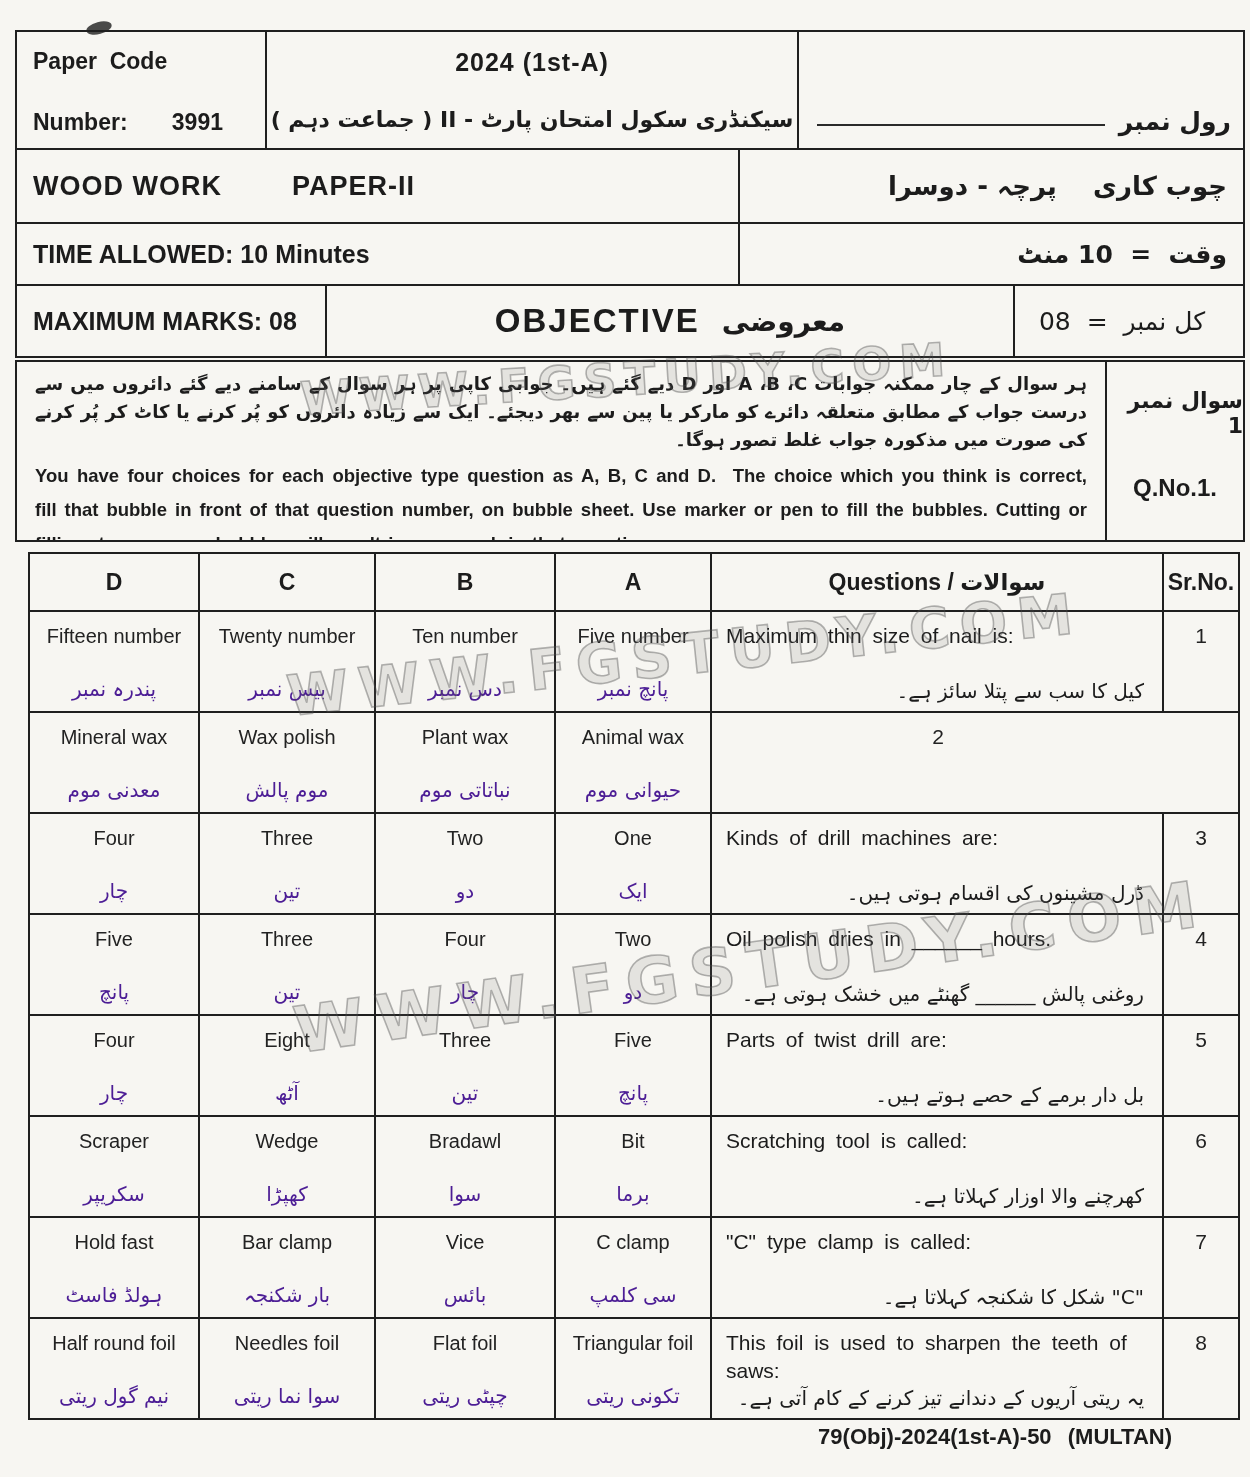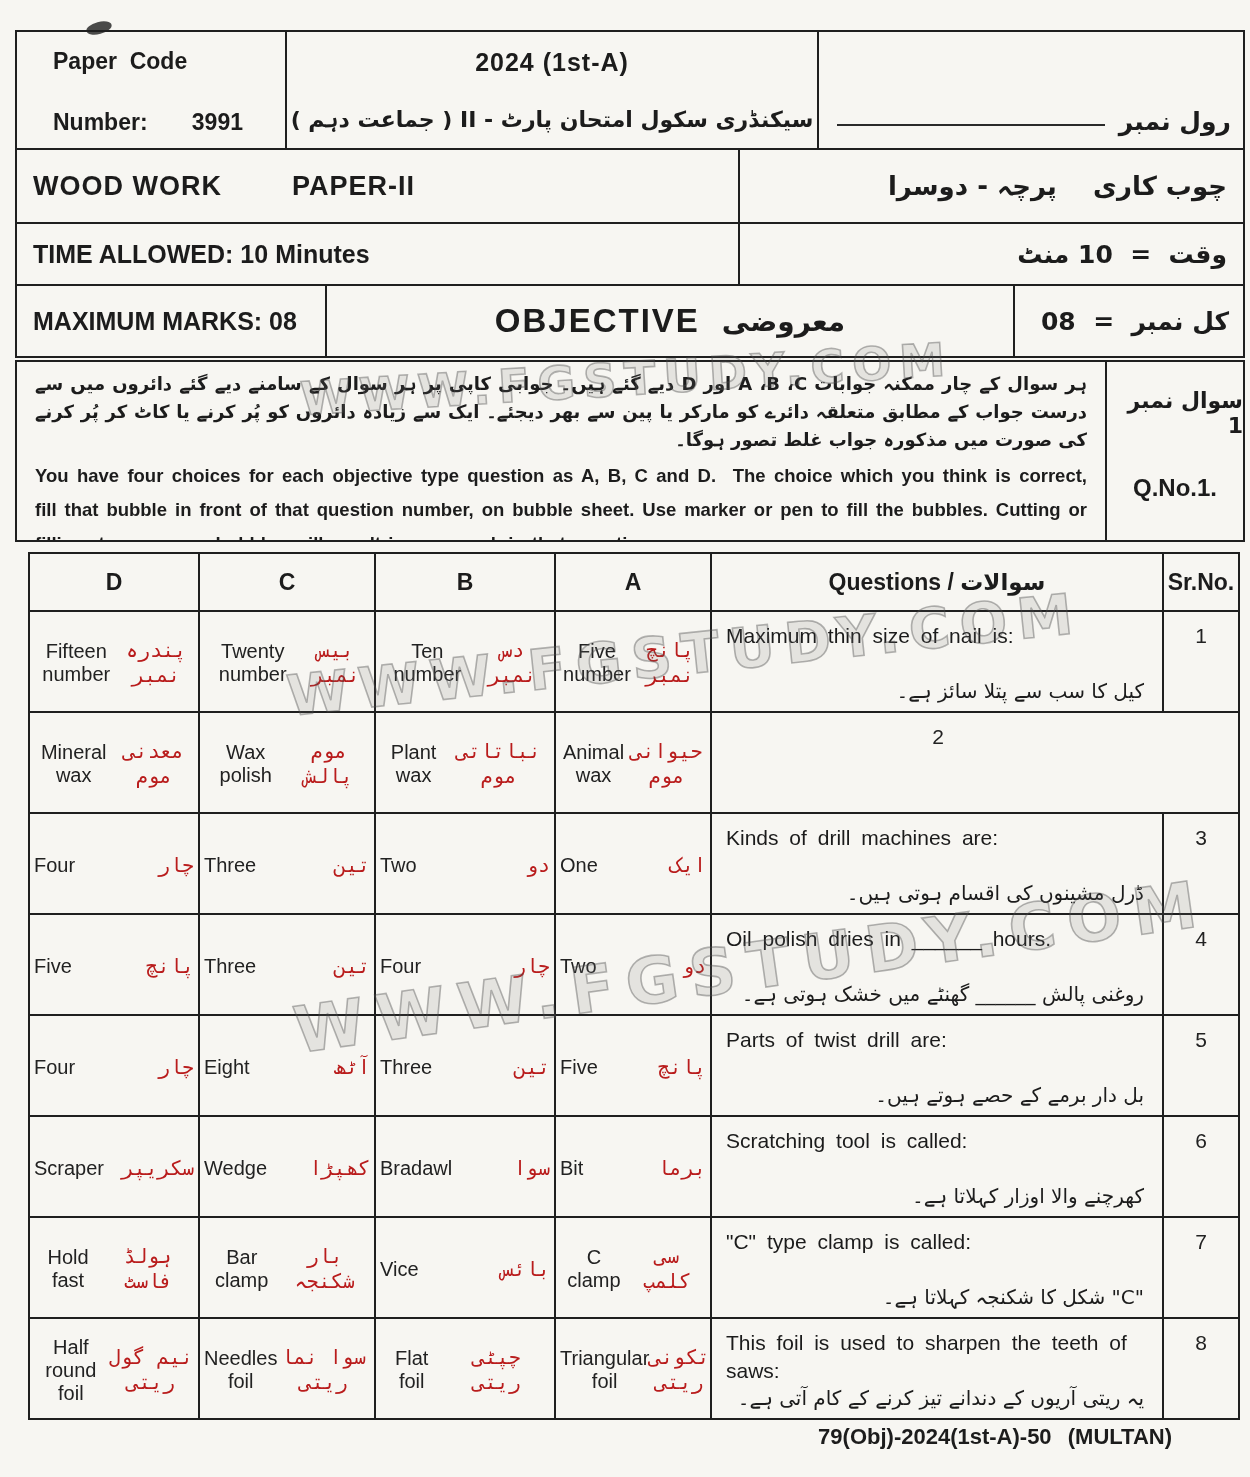--- a/index.html
+++ b/index.html
@@ -23,21 +23,21 @@
     position: absolute;
     border: 2px solid #1f1f1f;
     display: flex;
   }
 
   
   .hdr-a { top: 30px; left: 15px; width: 1230px; height: 120px; }
   .hdr-a .a1 {
     width: 250px; border-right: 2px solid #1f1f1f;
     display: flex; flex-direction: column; justify-content: space-between;
-    padding: 16px 12px 12px 16px; font-weight: bold; font-size: 23px; margin-left: 20px;
+    padding: 16px 12px 12px 16px; font-weight: bold; font-size: 23px;
   }
   .a1 .num-line { display: flex; justify-content: space-between; padding-right: 30px; gap: 34px; }
   .hdr-a .a2 {
     width: 532px; border-right: 2px solid #1f1f1f;
     display: flex; flex-direction: column; align-items: center; justify-content: center; gap: 30px;
   }
   .a2 .year { font-size: 25px; letter-spacing: 1px; font-weight: 600; }
   .a2 .exam-ur { font-size: 22px; font-weight: bold; }
   .hdr-a .a3 { flex: 1; display: flex; align-items: flex-end; padding: 0 12px 12px 14px; }
   .a3 .roll { display: flex; width: 100%; align-items: flex-end; }
@@ -71,21 +71,21 @@
     display: flex; align-items: center; padding-left: 16px;
     font-size: 25px; font-weight: bold;
   }
   .hdr-d .d2 {
     flex: 1; border-right: 2px solid #1f1f1f;
     display: flex; align-items: center; justify-content: center; gap: 22px;
   }
   .d2 .obj-en { font-size: 33px; font-weight: bold; letter-spacing: 2px; }
   .d2 .obj-ur { font-size: 28px; font-weight: bold; }
   .hdr-d .d3 { width: 228px; display: flex; align-items: center; }
-  .hdr-d .d3 .urdu { width: 100%; text-align: right; padding-right: 14px; font-size: 25px; font-weight: bold; }
+  .hdr-d .d3 .urdu { width: 100%; text-align: center; padding-right: 14px; font-size: 25px; font-weight: normal; }
 
   
   .inst { top: 360px; left: 15px; width: 1230px; height: 182px; }
   .inst .i1 {
     flex: 1; border-right: 2px solid #1f1f1f;
     padding: 8px 18px 6px 18px; display: flex; flex-direction: column; overflow: hidden;
   }
   .i1 .inst-ur { font-size: 18px; font-weight: bold; line-height: 1.55; text-align: justify; }
   .i1 .inst-en { font-size: 18.5px; font-weight: bold; line-height: 1.85; margin-top: 5px; text-align: justify; word-spacing: 2px; }
   .inst .i2 {
@@ -101,25 +101,25 @@
     border: 2px solid #1f1f1f; background: rgba(255,255,255,0.0);
   }
   .trow { display: grid; grid-template-columns: 170px 176px 180px 156px 452px 74px; height: 101px; }
   .trow.thead { height: 56px; }
   .tbl > .trow + .trow { border-top: 2px solid #1f1f1f; }
   .trow > div { border-right: 2px solid #1f1f1f; overflow: hidden; }
   .trow > div:last-child { border-right: none; }
   .thead > div { display: flex; align-items: center; justify-content: center; font-weight: bold; font-size: 23px; }
 
   .cell.opt {
-    display: flex; justify-content: space-between; align-items: center;
+    display: flex; flex-direction: column; justify-content: space-between; align-items: center;
     padding: 13px 4px 10px; text-align: center;
   }
   .opt-en { font-size: 20px; color: #222; }
-  .opt-ur { font-size: 20px; color: #b91c1c; font-family: Liberation Mono, monospace; }
+  .opt-ur { font-size: 20px; color: #4c1d95; }
   .cell.qcell {
     display: flex; flex-direction: column; justify-content: space-between;
     padding: 10px 12px 8px 14px;
   }
   .q-en { font-size: 21px; color: #1b1b1b; word-spacing: 5px; line-height: 1.35; }
   .q-ur { font-size: 20px; text-align: right; padding-right: 6px; }
   .cell.srcell { text-align: center; padding-top: 12px; font-size: 21px; color: #222; }
 
   
   .wm {

